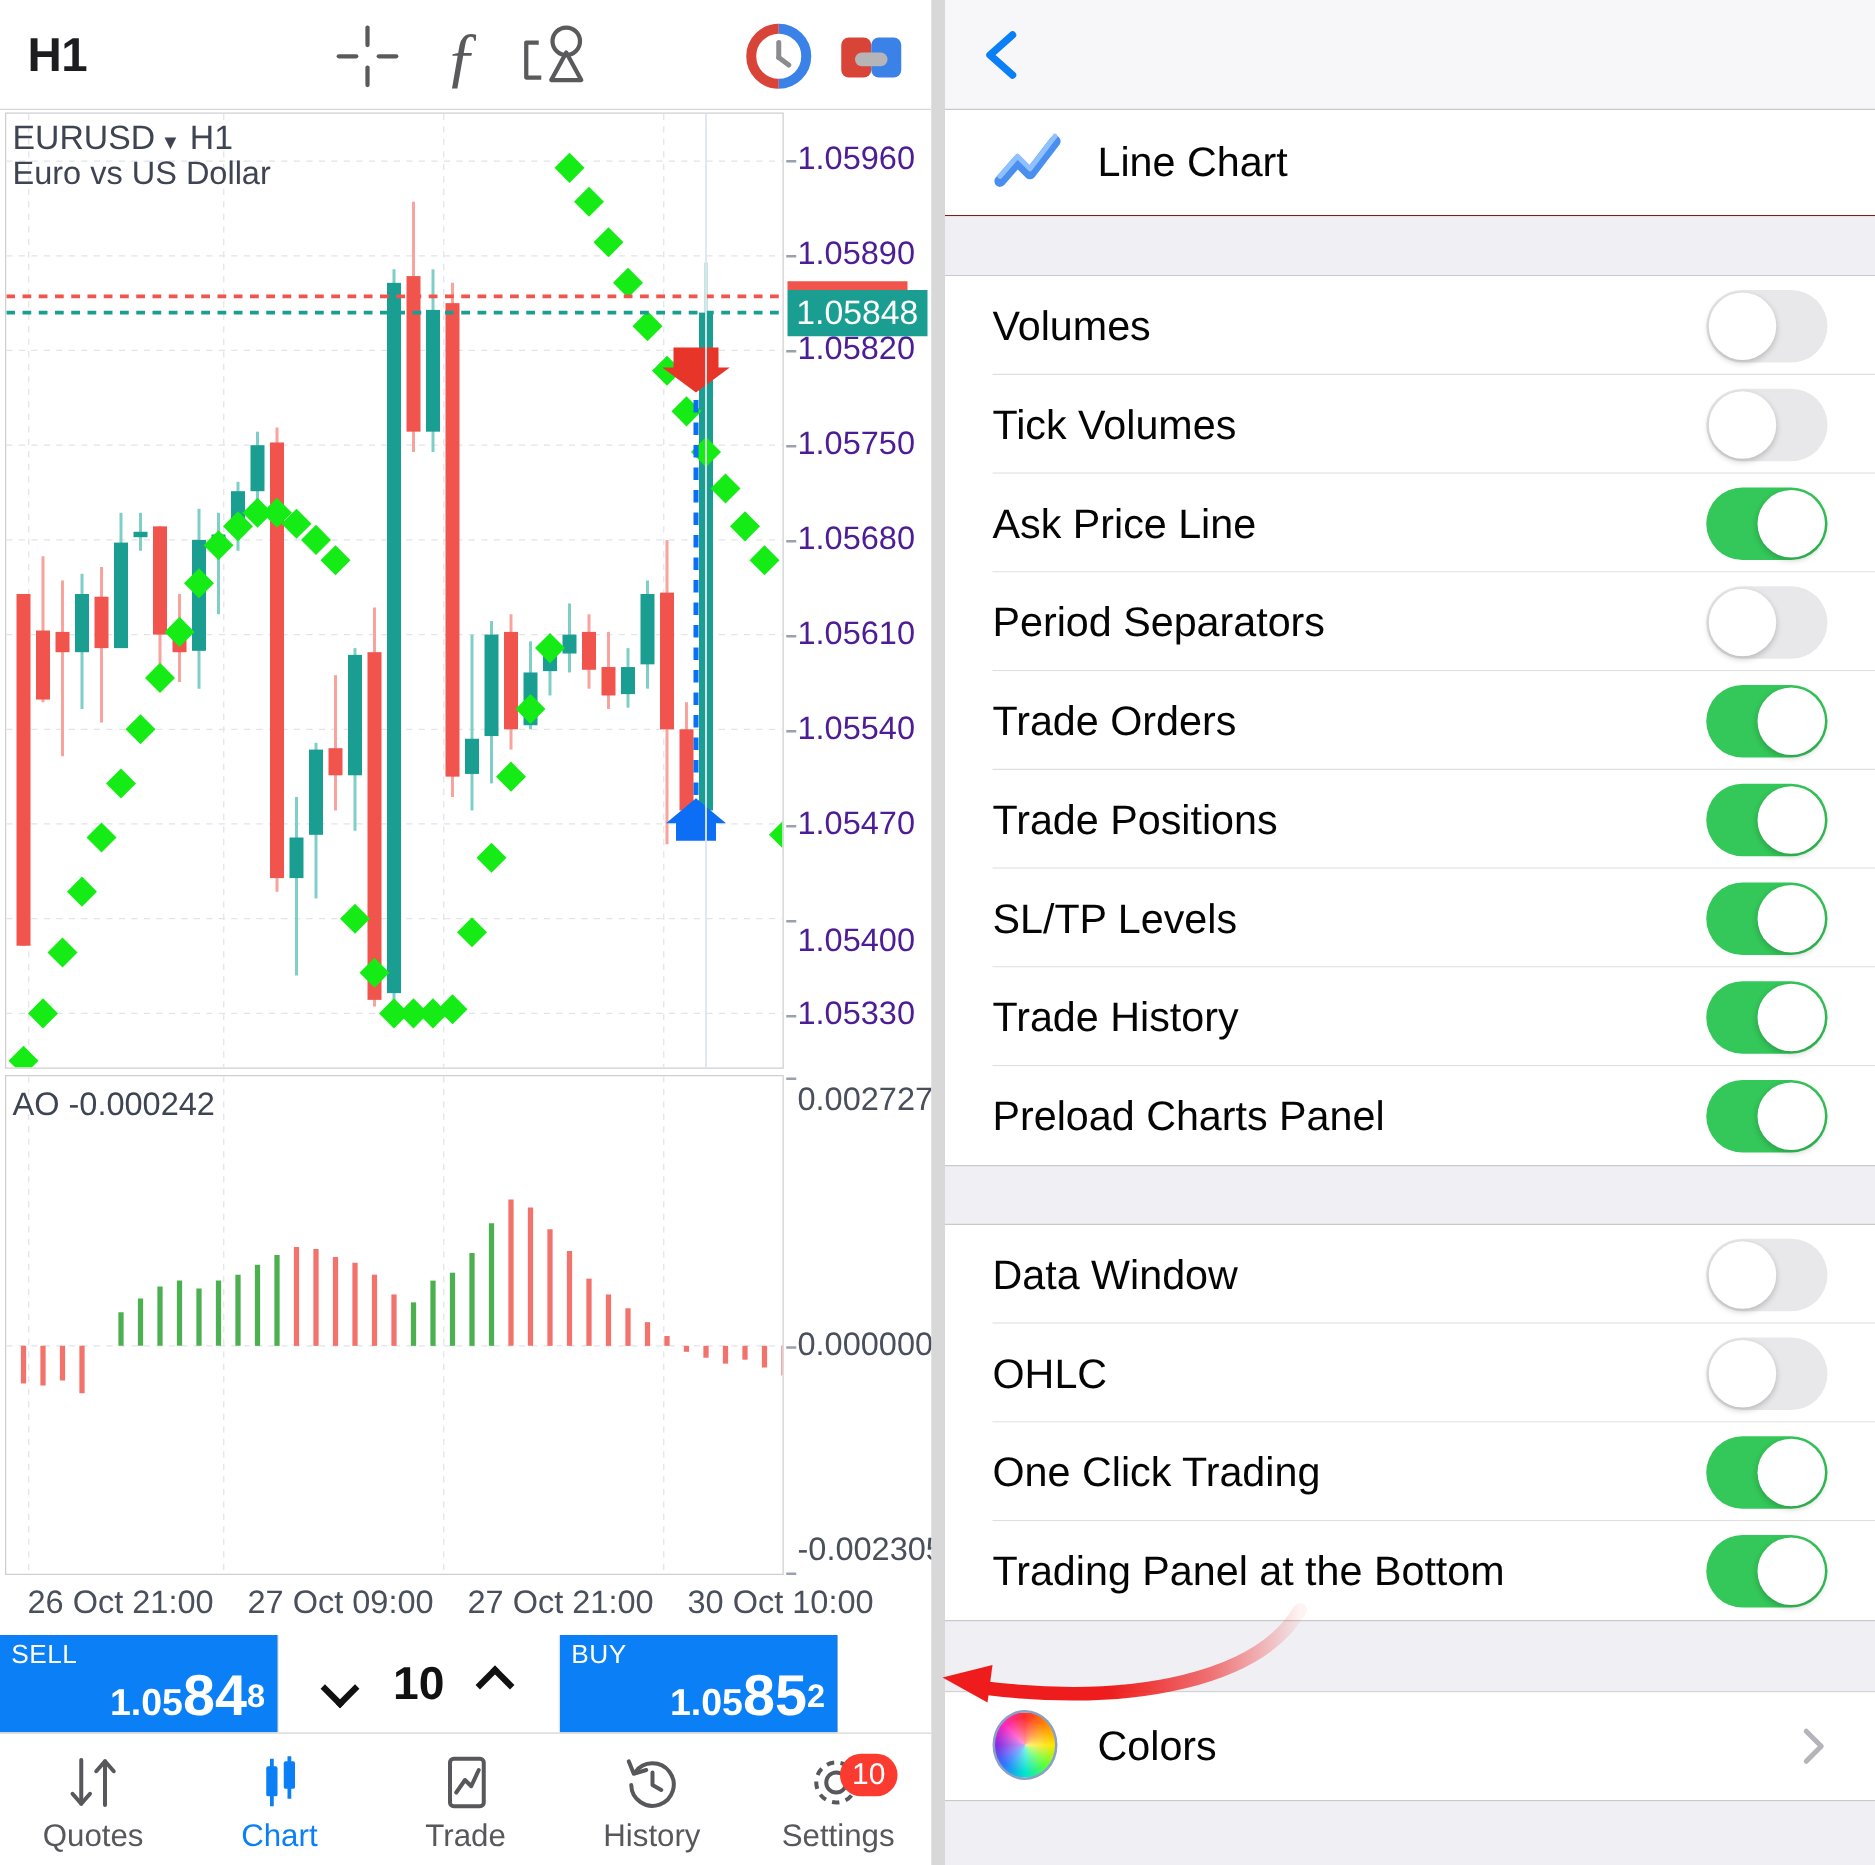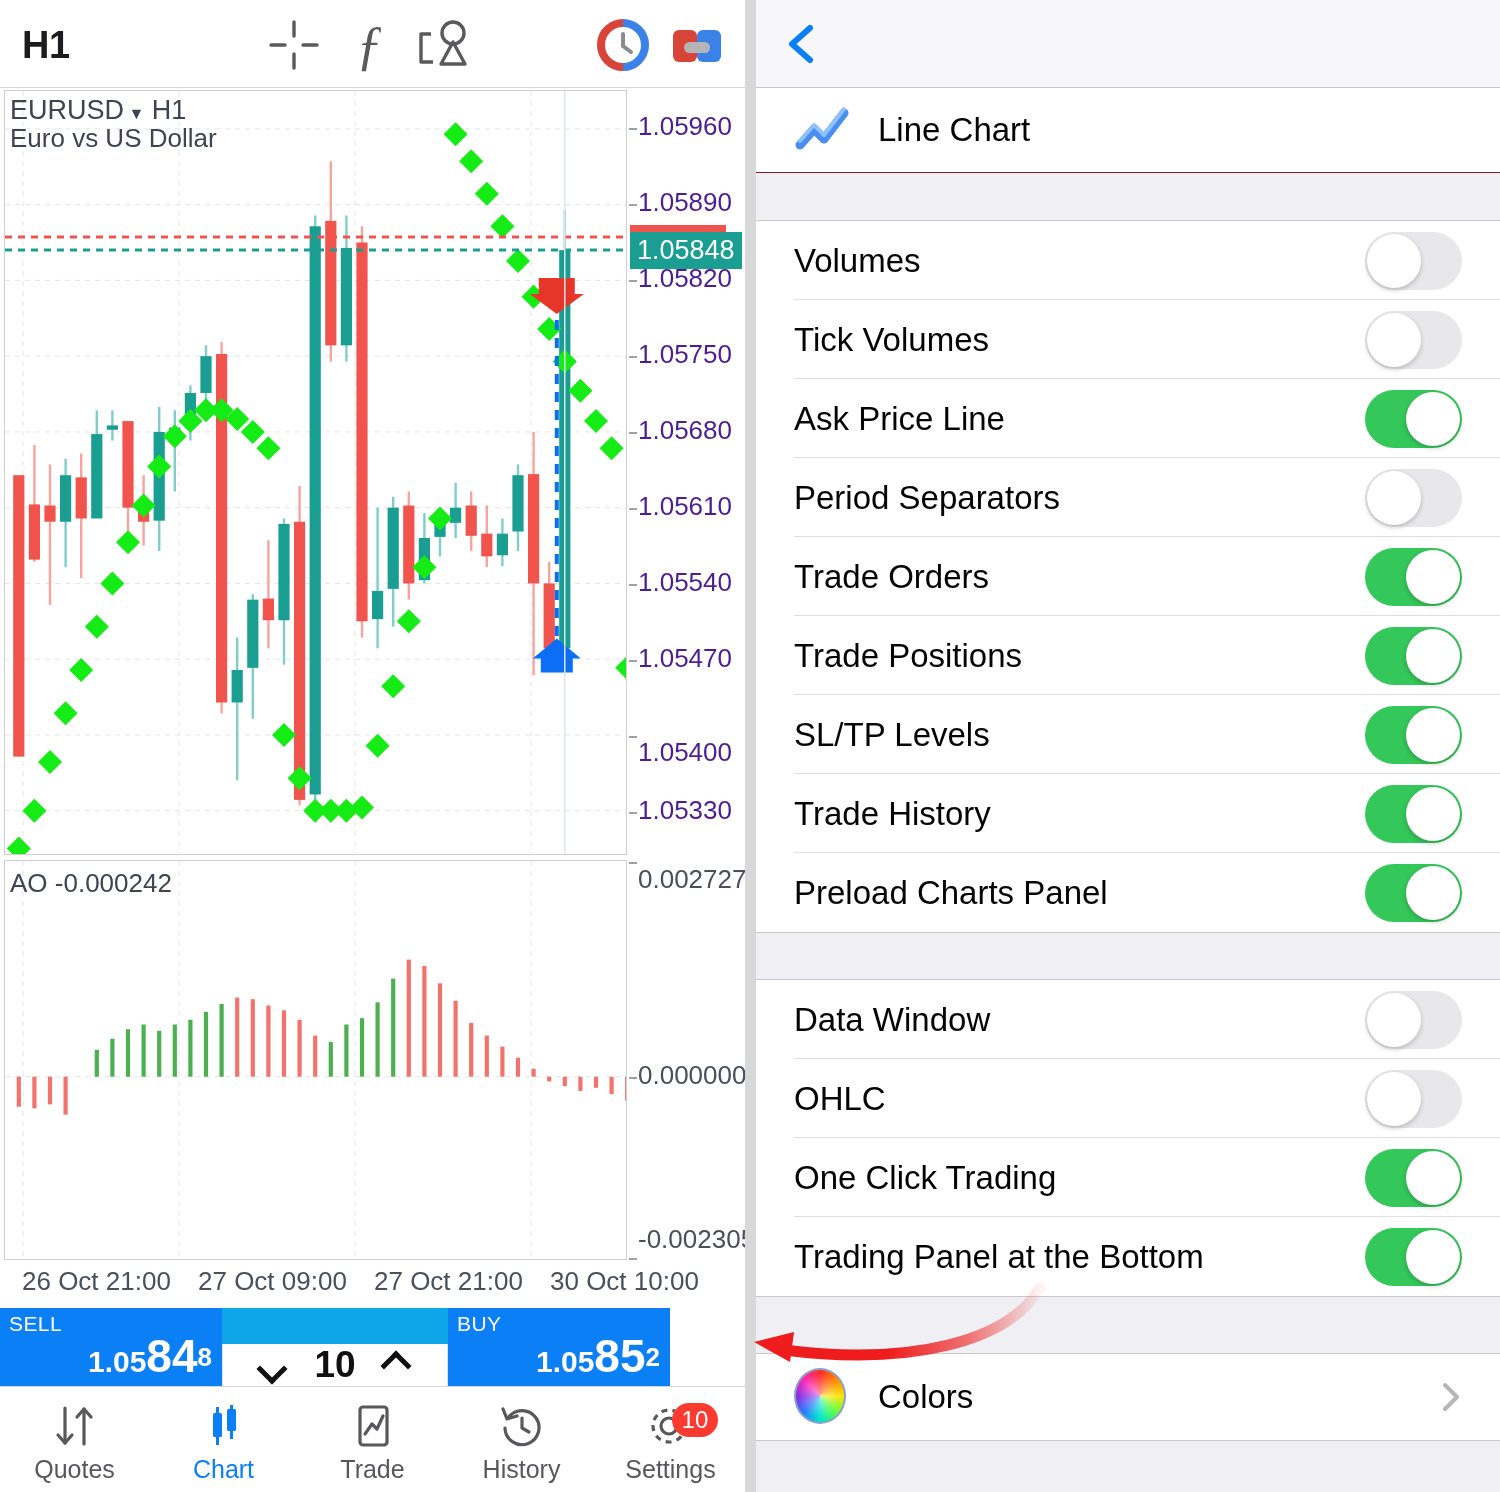--- a/index.html
+++ b/index.html
@@ -86,22 +86,21 @@
   .axis-time {
     position:absolute; left:0; top:1262px; width:745px; height:42px; background:#fff;
   }
   .axis-time .tl {
     position:absolute; top:4px; font-size:26px; color:#4a4f5c; white-space:nowrap;
   }
 
   
   .trade-panel {
     position:absolute; left:0; top:1308px; width:670px; height:78px; display:flex;
-    background:#0ea5e9;
-    align-items:flex-end;
+    background:#fdba74;
   }
   .tp-sell, .tp-buy {
     position:relative; width:222px; height:78px; background:#0b7ff5; color:#fff;
   }
   .tp-sell { }
   .tp-buy { }
   .tp-tag { position:absolute; top:4px; font-size:21px; letter-spacing:0.4px; }
   .tp-sell .tp-tag { left:9px; }
   .tp-buy  .tp-tag { left:9px; }
   .tp-price { position:absolute; bottom:3px; right:10px; white-space:nowrap; }

